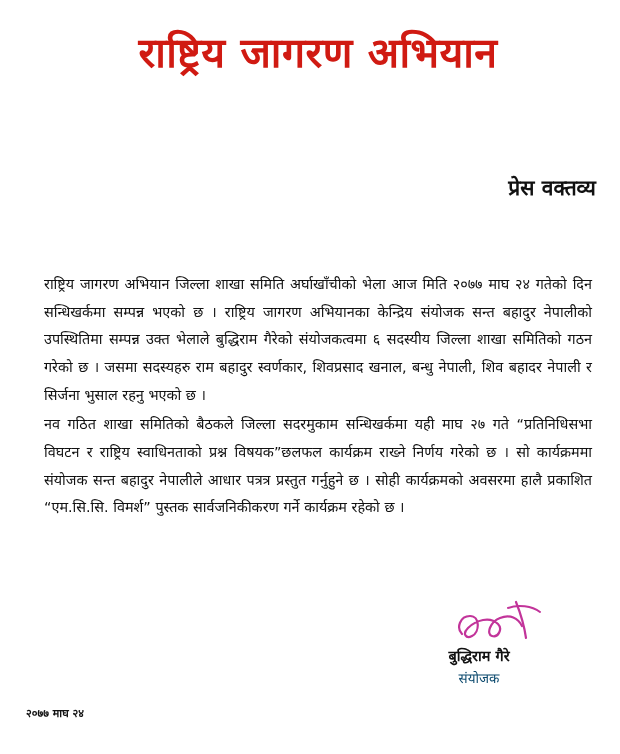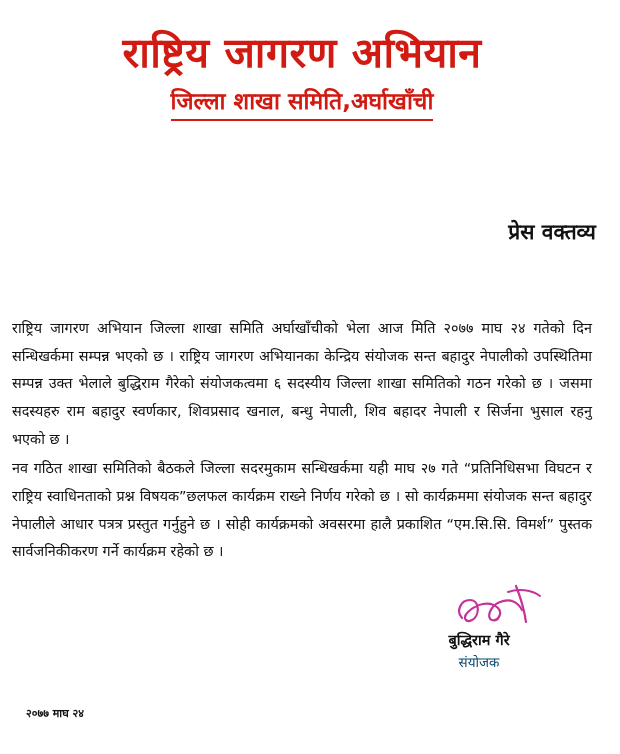--- a/index.html
+++ b/index.html
@@ -11,21 +11,21 @@
     height: 754px;
     background: #ffffff;
     font-family: "DejaVu Sans", "Liberation Sans", sans-serif;
     overflow: hidden;
   }
   .page {
     position: relative;
     width: 620px;
     height: 754px;
     box-sizing: border-box;
-    padding: 22px 24px 18px 8px;
+    padding: 22px 24px 18px 40px;
   }
   .org-title {
     text-align: center;
     color: #d01a12;
     font-weight: bold;
     font-size: 41px;
     line-height: 1.15;
     letter-spacing: 0.5px;
     margin-top: 8px;
     white-space: nowrap;
@@ -60,21 +60,21 @@
   }
   .para {
     margin: 0;
   }
   .para + .para {
     margin-top: 2px;
   }
   .signature-block {
     position: absolute;
     right: 36px;
-    bottom: 82px;
+    bottom: 66px;
     width: 210px;
     text-align: center;
   }
   .signature-mark {
     height: 52px;
     position: relative;
   }
   .signature-mark svg {
     position: absolute;
     right: 28px;
@@ -100,23 +100,20 @@
     font-weight: bold;
   }
 </style>
 </head>
 <body>
 
 <div class="page">
 
   <div class="org-title">राष्ट्रिय जागरण अभियान</div>
 
-  <div class="branch-line">
-    <span class="branch-title">जिल्ला शाखा समिति,अर्घाखाँची</span>
-  </div>
 
   <div class="doc-heading">प्रेस वक्तव्य</div>
 
   <div class="body-text">
     <p class="para">राष्ट्रिय जागरण अभियान जिल्ला शाखा समिति अर्घाखाँचीको भेला आज मिति २०७७ माघ २४ गतेको दिन सन्धिखर्कमा सम्पन्न भएको छ । राष्ट्रिय जागरण अभियानका केन्द्रिय संयोजक सन्त बहादुर नेपालीको उपस्थितिमा सम्पन्न उक्त भेलाले बुद्धिराम गैरेको संयोजकत्वमा ६ सदस्यीय जिल्ला शाखा समितिको गठन गरेको छ । जसमा सदस्यहरु राम बहादुर स्वर्णकार, शिवप्रसाद खनाल, बन्धु नेपाली, शिव बहादर नेपाली र सिर्जना भुसाल रहनु भएको छ ।</p>
     <p class="para">नव गठित शाखा समितिको बैठकले जिल्ला सदरमुकाम सन्धिखर्कमा यही माघ २७ गते “प्रतिनिधिसभा विघटन र राष्ट्रिय स्वाधिनताको प्रश्न विषयक”छलफल कार्यक्रम राख्ने निर्णय गरेको छ । सो कार्यक्रममा संयोजक सन्त बहादुर नेपालीले आधार पत्रत्र प्रस्तुत गर्नुहुने छ । सोही कार्यक्रमको अवसरमा हालै प्रकाशित “एम.सि.सि. विमर्श” पुस्तक सार्वजनिकीकरण गर्ने कार्यक्रम रहेको छ ।</p>
   </div>
 
   <div class="signature-block">
     <div class="signature-mark">

